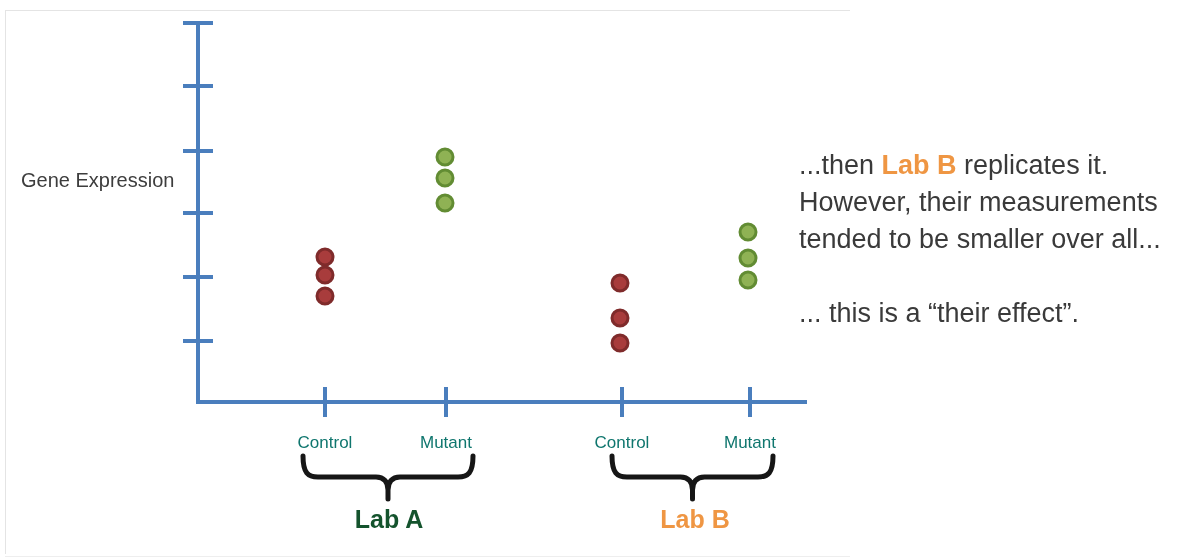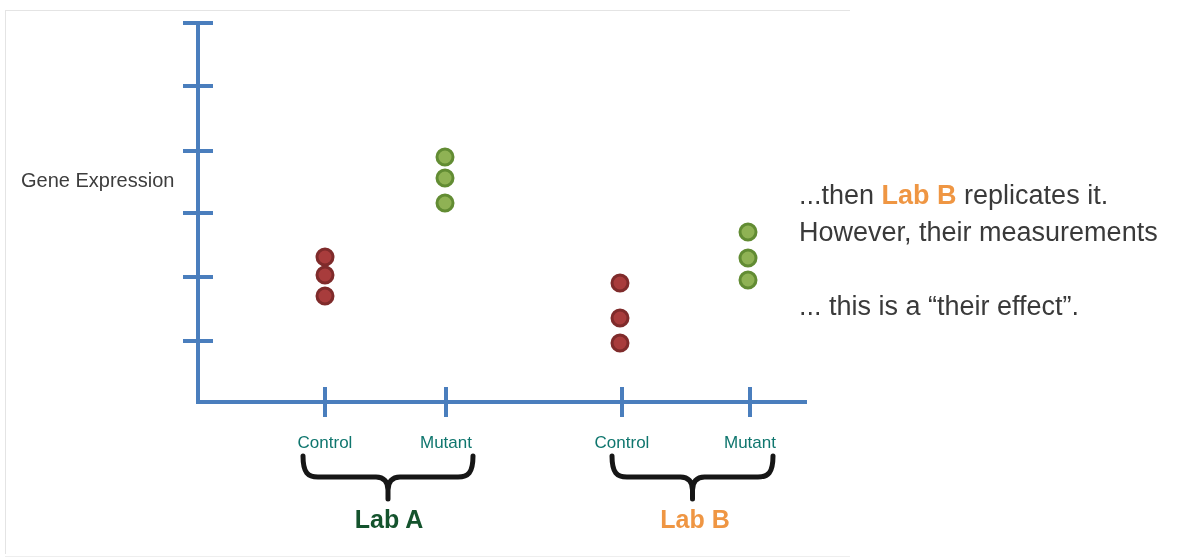--- a/index.html
+++ b/index.html
@@ -44,21 +44,21 @@
     position: absolute;
     top: 505px;
     transform: translateX(-50%);
     font-size: 25px;
     font-weight: bold;
     white-space: nowrap;
   }
   .annotation {
     position: absolute;
     left: 799px;
-    top: 177px;
+    top: 147px;
     font-size: 27px;
     line-height: 37px;
     color: #3a3a3a;
     white-space: nowrap;
   }
   .annotation .lab-b-highlight {
     font-weight: bold;
   }
   .annotation .blank-line { height: 37px; }
 </style>
@@ -108,16 +108,17 @@
       <div class="cond-label" style="left: 750px;">Mutant</div>
     </div>
   <div id="lab-labels">
       <div class="lab-label" style="left: 389px; color: #14532d;">Lab A</div>
       <div class="lab-label" style="left: 695px; color: rgb(239, 150, 67);">Lab B</div>
     </div>
 
   <div class="annotation">
     <div><span>...then </span><span class="lab-b-highlight" style="color: rgb(239, 150, 67);">Lab B</span><span> replicates it.</span></div>
     <div>However, their measurements</div>
+    <div>tended to be smaller over all...</div>
     <div class="blank-line"></div>
     <div>... this is a “their effect”.</div>
   </div>
 </div>
 
 </body></html>

